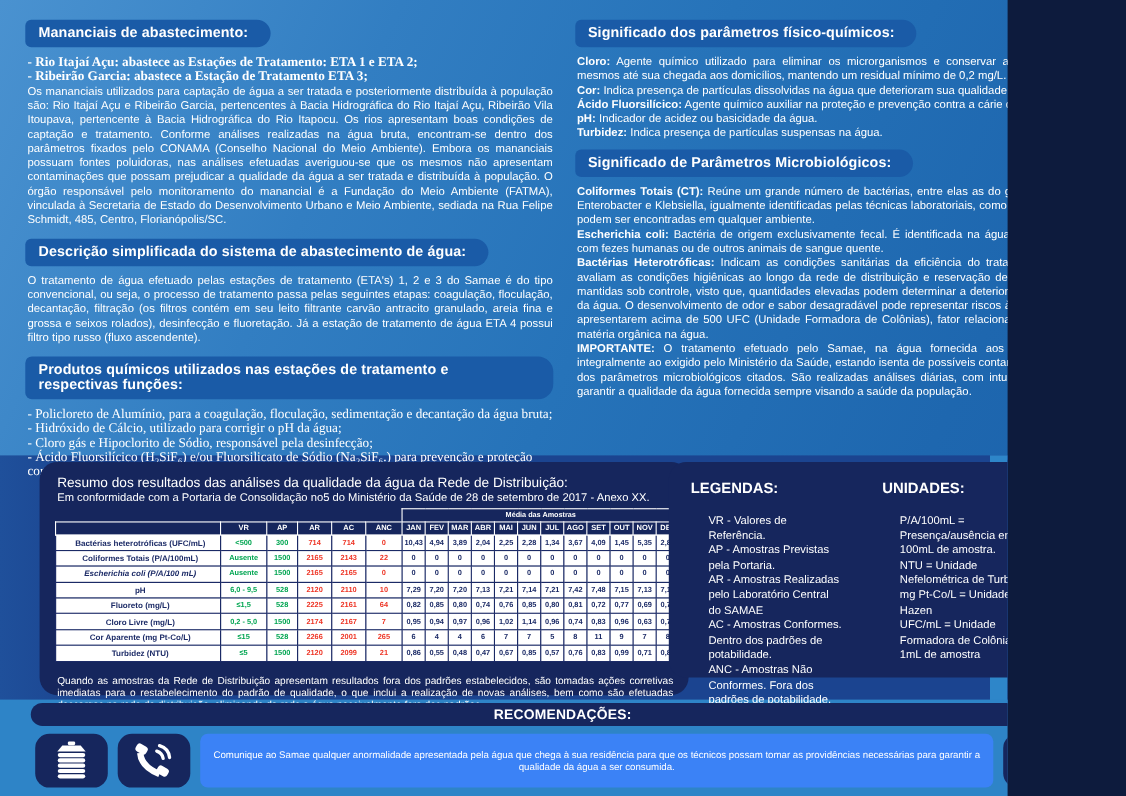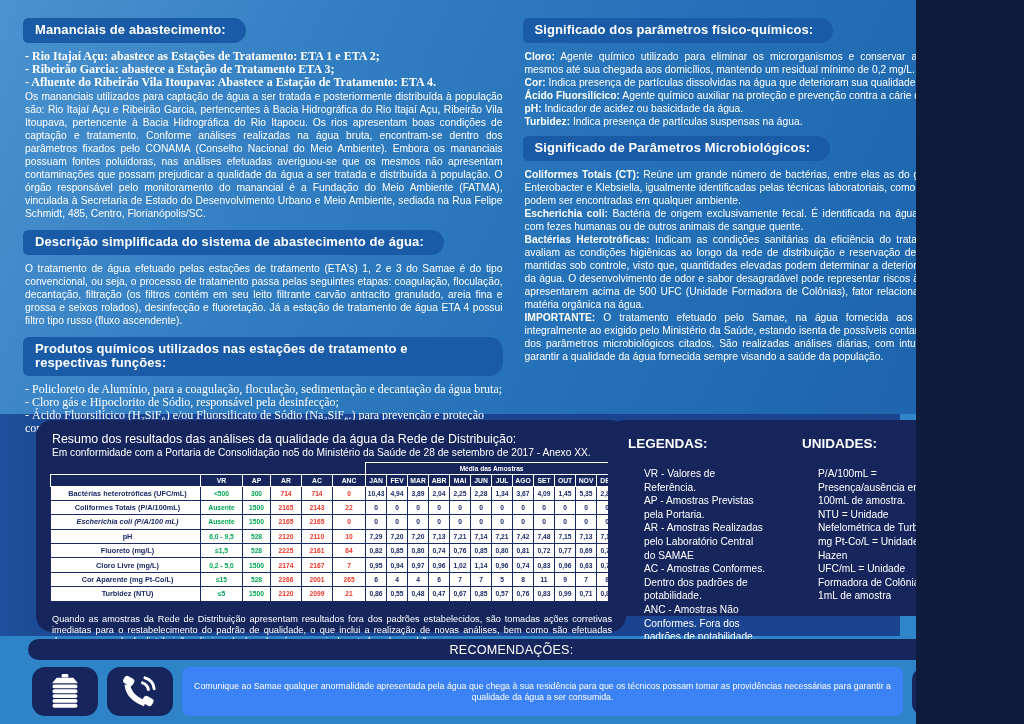--- a/index.html
+++ b/index.html
@@ -54,21 +54,21 @@
         background:#16265d;border-radius:16px;padding:16px 20px;box-sizing:border-box;
         display:flex;gap:20px;}
   .legend-col{flex:1;min-width:0;}
   .legend-title{font-size:13.5px;font-weight:bold;margin:0 0 9px 0;}
   .legend-list{list-style:none;margin:16px;padding:0;}
   .legend-list li{font-size:10.2px;line-height:13.6px;}
 
   
   .rec-bar{position:absolute;left:28px;top:639px;width:967px;height:21px;background:#16265d;
         border-radius:11px;display:flex;align-items:center;justify-content:center;
-        font-size:12.6px;font-weight:normal;letter-spacing:.2px;}
+        font-size:12.6px;font-weight:bold;letter-spacing:.2px;}
   .rec-row{position:absolute;left:32px;top:667px;width:946px;height:49px;display:flex;gap:9px;}
   .rec-tile{width:66px;height:49px;background:#16265d;border-radius:13px;flex:none;
         display:flex;align-items:center;justify-content:center;}
   .rec-card{flex:1;background:#3b82f6;border-radius:7px;display:flex;align-items:center;
         justify-content:center;text-align:center;font-size:9.7px;line-height:11.6px;
         padding:3px 12px;box-sizing:border-box;}
   .rec-card.small{font-size:8.8px;line-height:10.3px;padding:3px 8px;}
   .rec-tile svg{width:40px;height:40px;}
 </style>
 </head>
@@ -80,30 +80,30 @@
   <div class="bg-mid-right"></div>
   <div class="bg-bottom"></div>
 
   <div class="cols">
 
     <div class="col">
       <div class="pill">Mananciais de abastecimento:</div>
       <ul class="bullets bold-items">
           <li>- Rio Itajaí Açu: abastece as Estações de Tratamento: ETA 1 e ETA 2;</li>
           <li>- Ribeirão Garcia: abastece a Estação de Tratamento ETA 3;</li>
-          <li>- Afluente do Ribeirão Vila Itoupava: Abastece a Estação de Tratamento: ETA 4.</li>
         </ul>
       <p class="body-text">Os mananciais utilizados para captação de água a ser tratada e posteriormente distribuída à população são: Rio Itajaí Açu e Ribeirão Garcia, pertencentes à Bacia Hidrográfica do Rio Itajaí Açu, Ribeirão Vila Itoupava, pertencente à Bacia Hidrográfica do Rio Itapocu. Os rios apresentam boas condições de captação e tratamento. Conforme análises realizadas na água bruta, encontram-se dentro dos parâmetros fixados pelo CONAMA (Conselho Nacional do Meio Ambiente). Embora os mananciais possuam fontes poluidoras, nas análises efetuadas averiguou-se que os mesmos não apresentam contaminações que possam prejudicar a qualidade da água a ser tratada e distribuída à população. O órgão responsável pelo monitoramento do manancial é a Fundação do Meio Ambiente (FATMA), vinculada à Secretaria de Estado do Desenvolvimento Urbano e Meio Ambiente, sediada na Rua Felipe Schmidt, 485, Centro, Florianópolis/SC.</p>
 
       <div class="pill">Descrição simplificada do sistema de abastecimento de água:</div>
       <p class="body-text">O tratamento de água efetuado pelas estações de tratamento (ETA's) 1, 2 e 3 do Samae é do tipo convencional, ou seja, o processo de tratamento passa pelas seguintes etapas: coagulação, floculação, decantação, filtração (os filtros contém em seu leito filtrante carvão antracito granulado, areia fina e grossa e seixos rolados), desinfecção e fluoretação. Já a estação de tratamento de água ETA 4 possui filtro tipo russo (fluxo ascendente).</p>
 
       <div class="pill">Produtos químicos utilizados nas estações de tratamento e respectivas funções:</div>
       <ul class="bullets">
           <li>- Policloreto de Alumínio, para a coagulação, floculação, sedimentação e decantação da água bruta;</li>
+          <li>- Hidróxido de Cálcio, utilizado para corrigir o pH da água;</li>
           <li>- Cloro gás e  Hipoclorito de Sódio, responsável pela desinfecção;</li>
           <li>- Ácido Fluorsilícico (H₂SiF₆) e/ou Fluorsilicato de Sódio (Na₂SiF₆.) para prevenção e proteção contra a cárie dentária.</li>
         </ul>
     </div>
 
     <div class="col">
       <div class="pill">Significado dos parâmetros físico-químicos:</div>
       <div class="def">
         <p><b>Cloro:</b> <span>Agente químico utilizado para eliminar os microrganismos e conservar a água isenta dos mesmos até sua chegada aos domicílios, mantendo um residual mínimo de 0,2 mg/L.</span></p>
         <p><b>Cor:</b> <span>Indica presença de partículas dissolvidas na água que deterioram sua qualidade estética.</span></p>

